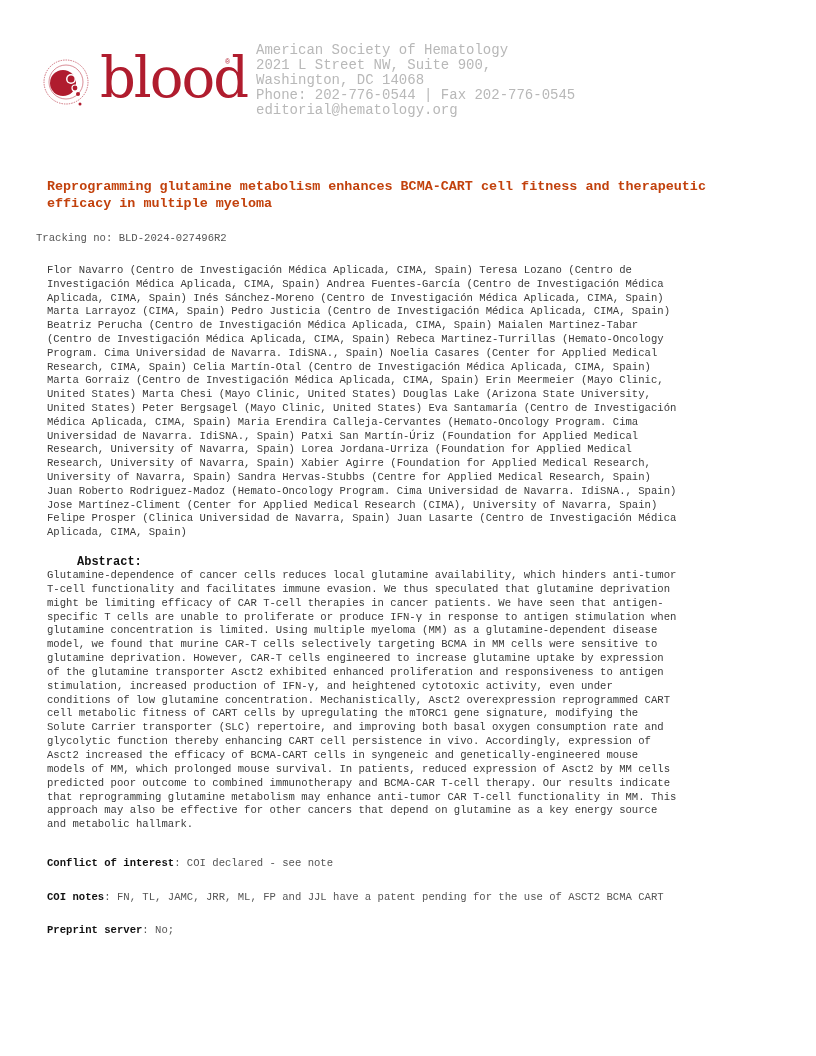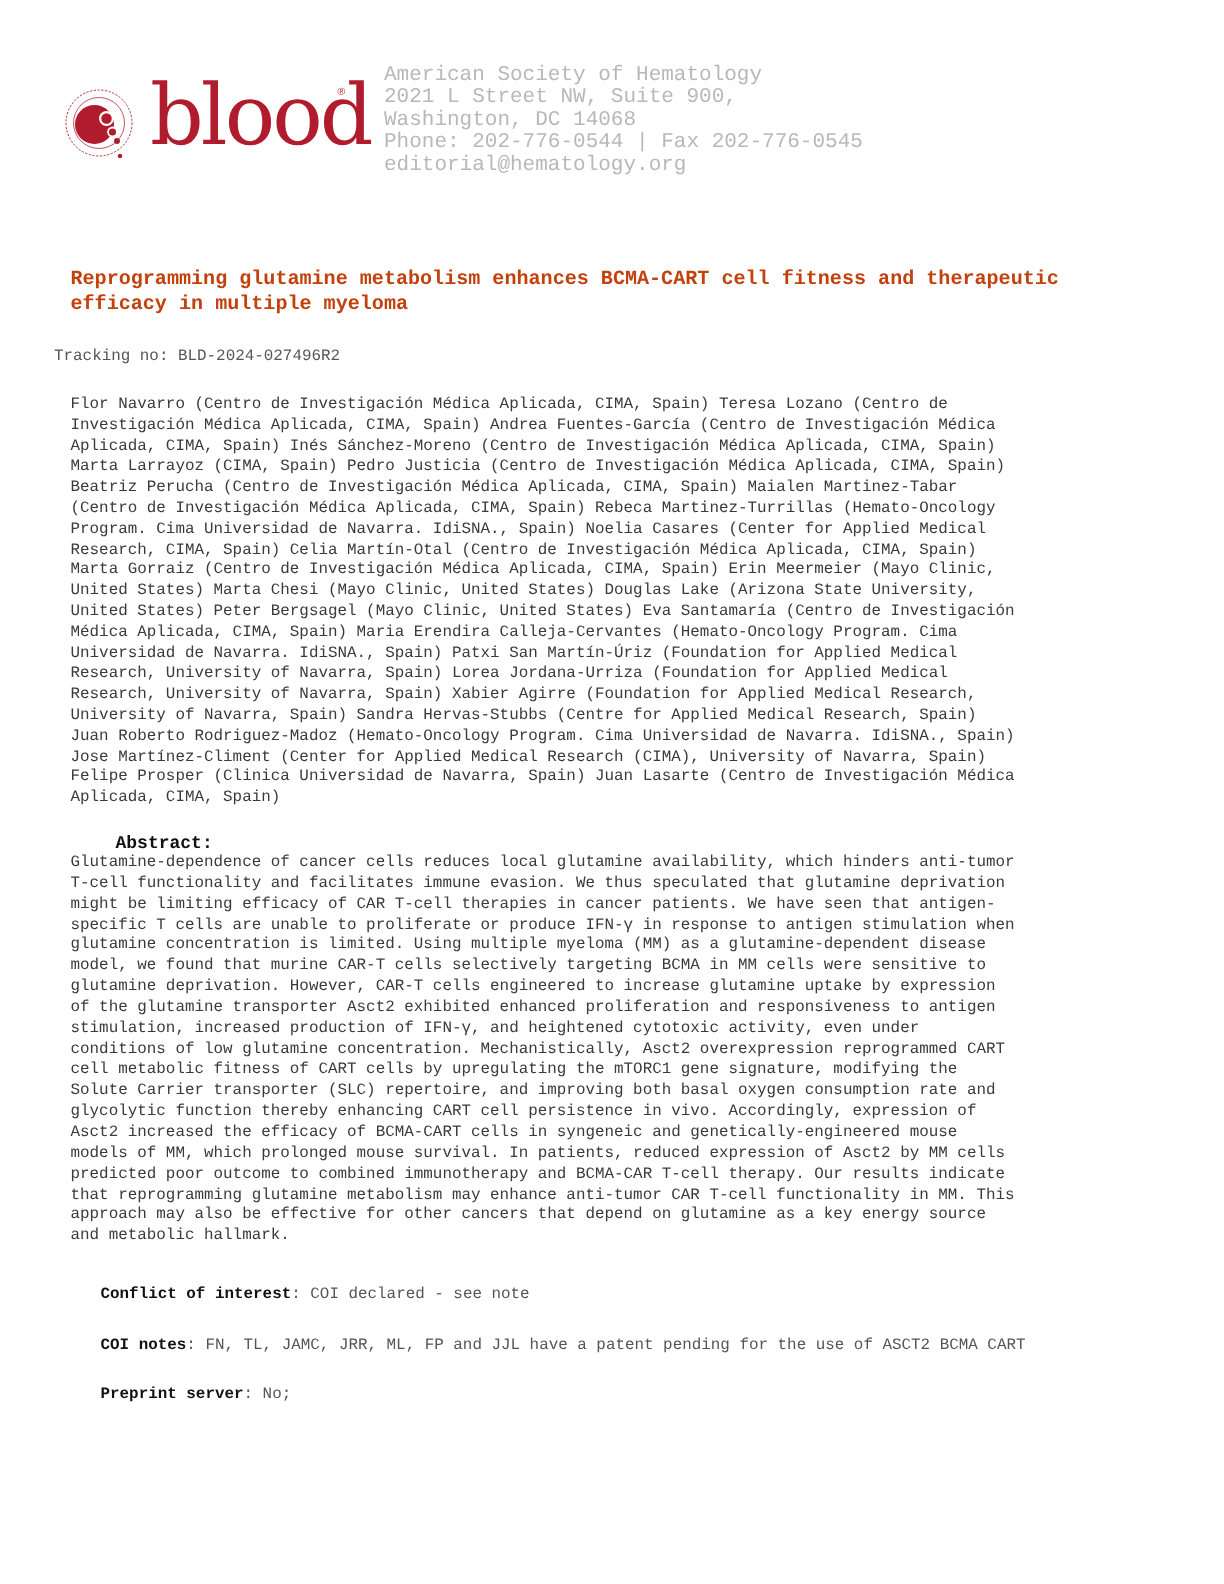--- a/index.html
+++ b/index.html
@@ -15,21 +15,21 @@
   .address div { white-space: nowrap; }
   .title { position: absolute; left: 47px; top: 178px; width: 720px; font-size: 13.4px; font-weight: bold;
            line-height: 17px; color: #c2410c; }
   .tracking { position: absolute; left: 36px; top: 232px; font-size: 10.6px; color: #555; }
   .authors { position: absolute; left: 47px; top: 264px; width: 730px; font-size: 10.6px; line-height: 13.8px;
              color: #3a3a3a; white-space: pre-line; }
   .abstract-head { position: absolute; left: 47px; top: 555px; font-size: 12px; font-weight: bold; color: #111; margin-left: 30px; }
   .abstract { position: absolute; left: 47px; top: 569px; width: 730px; font-size: 10.6px; line-height: 13.85px;
               color: #3a3a3a; white-space: pre-line; }
   .field { position: absolute; left: 47px; font-size: 10.6px; color: #555; white-space: nowrap; }
-  .field .lbl { font-weight: bold; color: #111; margin-left: 20px; }
+  .field .lbl { font-weight: bold; color: #111; }
 </style>
 </head>
 <body>
 
 <div class="logo">
   <svg class="logo-emblem" viewBox="0 0 50 50">
     <circle cx="24" cy="24" r="22" fill="none" stroke="#b01c2e" stroke-width="0.6" stroke-dasharray="1.5 1"></circle>
     <circle cx="24" cy="24" r="17" fill="none" stroke="#b01c2e" stroke-width="0.5"></circle>
     <circle cx="21" cy="25" r="13" fill="#b01c2e"></circle>
     <circle cx="29" cy="21" r="5" fill="#ffffff"></circle>

